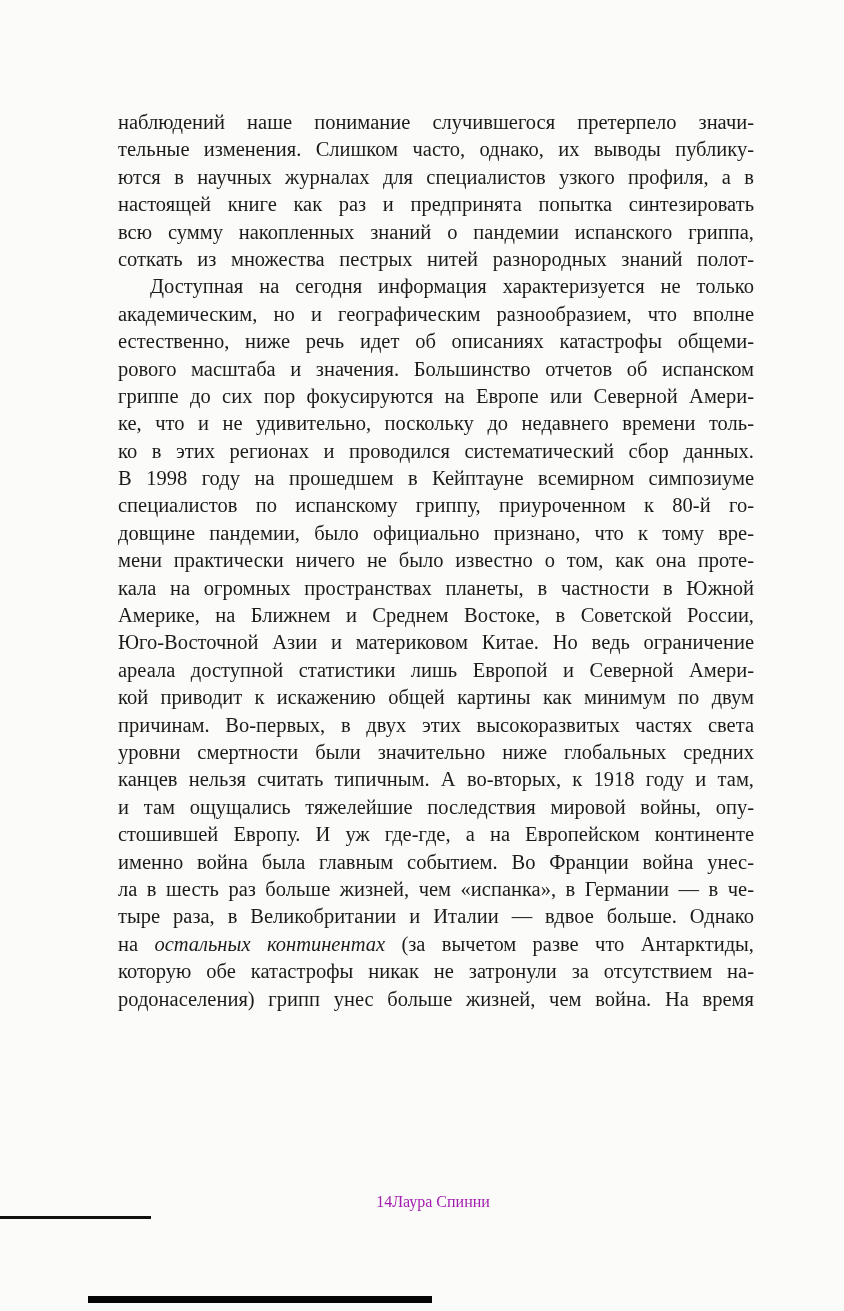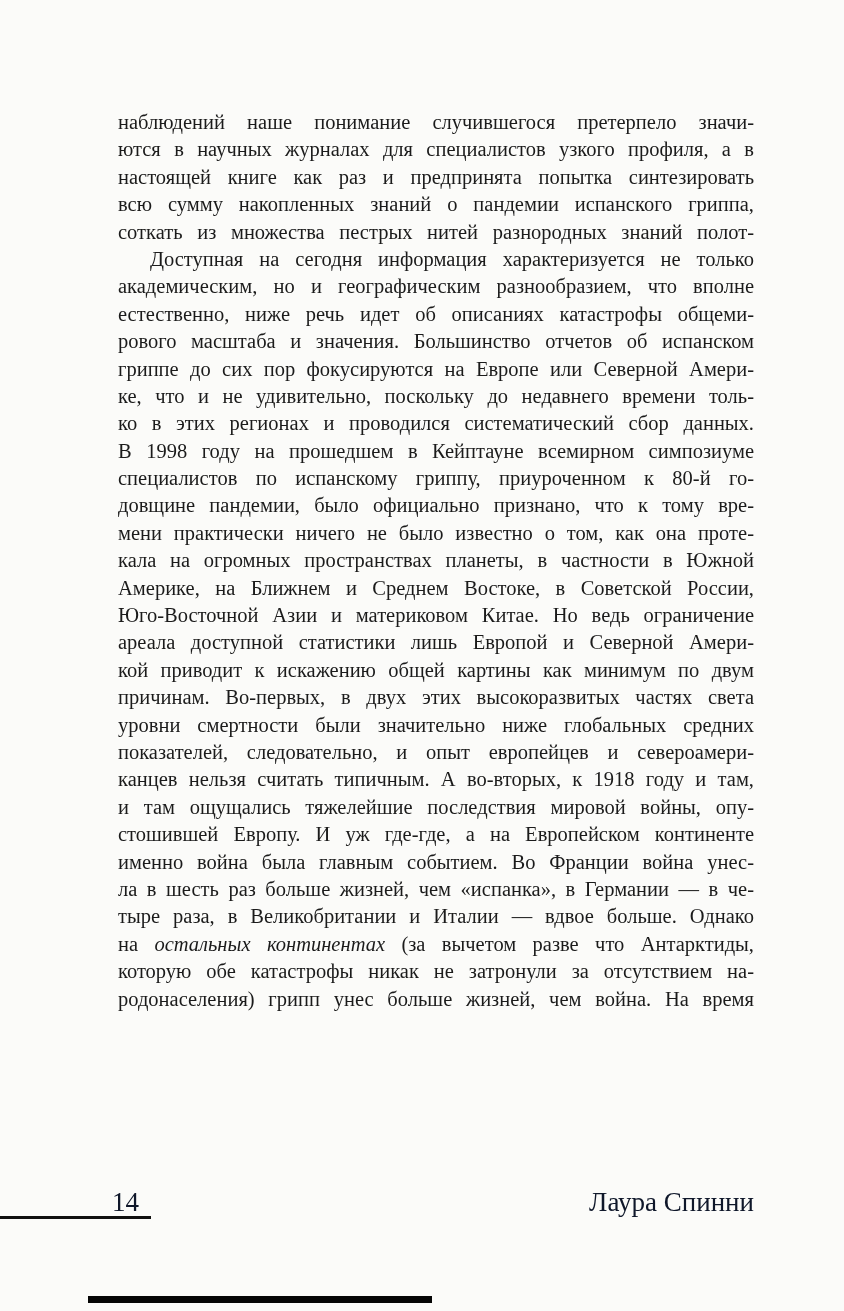--- a/index.html
+++ b/index.html
@@ -40,25 +40,25 @@
     padding-left: 32px;
   }
   .line em {
     font-style: italic;
   }
   .footer {
     position: absolute;
     left: 112px;
     top: 1188px;
     width: 642px;
-    color: #0f172a;
-    font-size: 27px;
+    color: #a21caf;
+    font-size: 16px;
     line-height: 28px;
     display: flex;
-    justify-content: space-between;
+    justify-content: center;
   }
   .footer-rule {
     position: absolute;
     left: 0;
     top: 1216px;
     width: 151px;
     height: 3px;
     background: #101010;
   }
   .bottom-bar {
@@ -69,20 +69,21 @@
     height: 7px;
     background: #050505;
   }
 </style>
 </head>
 <body>
 
 <div class="page">
   <div class="text-block" id="text-block">
       <div class="line">наблюдений наше понимание случившегося претерпело значи-</div>
+      <div class="line">тельные изменения. Слишком часто, однако, их выводы публику-</div>
       <div class="line">ются в научных журналах для специалистов узкого профиля, а в</div>
       <div class="line">настоящей книге как раз и предпринята попытка синтезировать</div>
       <div class="line">всю сумму накопленных знаний о пандемии испанского гриппа,</div>
       <div class="line">соткать из множества пестрых нитей разнородных знаний полот-</div>
       <div class="line indent">Доступная на сегодня информация характеризуется не только</div>
       <div class="line">академическим, но и географическим разнообразием, что вполне</div>
       <div class="line">естественно, ниже речь идет об описаниях катастрофы общеми-</div>
       <div class="line">рового масштаба и значения. Большинство отчетов об испанском</div>
       <div class="line">гриппе до сих пор фокусируются на Европе или Северной Амери-</div>
       <div class="line">ке, что и не удивительно, поскольку до недавнего времени толь-</div>
@@ -91,21 +92,20 @@
       <div class="line">специалистов по испанскому гриппу, приуроченном к 80-й го-</div>
       <div class="line">довщине пандемии, было официально признано, что к тому вре-</div>
       <div class="line">мени практически ничего не было известно о том, как она проте-</div>
       <div class="line">кала на огромных пространствах планеты, в частности в Южной</div>
       <div class="line">Америке, на Ближнем и Среднем Востоке, в Советской России,</div>
       <div class="line">Юго-Восточной Азии и материковом Китае. Но ведь ограничение</div>
       <div class="line">ареала доступной статистики лишь Европой и Северной Амери-</div>
       <div class="line">кой приводит к искажению общей картины как минимум по двум</div>
       <div class="line">причинам. Во-первых, в двух этих высокоразвитых частях света</div>
       <div class="line">уровни смертности были значительно ниже глобальных средних</div>
-      <div class="line">показателей, следовательно, и опыт европейцев и североамери-</div>
       <div class="line">канцев нельзя считать типичным. А во-вторых, к 1918 году и там,</div>
       <div class="line">и там ощущались тяжелейшие последствия мировой войны, опу-</div>
       <div class="line">стошившей Европу. И уж где-где, а на Европейском континенте</div>
       <div class="line">именно война была главным событием. Во Франции война унес-</div>
       <div class="line">ла в шесть раз больше жизней, чем «испанка», в Германии — в че-</div>
       <div class="line">тыре раза, в Великобритании и Италии — вдвое больше. Однако</div>
       <div class="line"><span>на </span><em>остальных континентах</em><span> (за вычетом разве что Антарктиды,</span></div>
       <div class="line">которую обе катастрофы никак не затронули за отсутствием на-</div>
       <div class="line">родонаселения) грипп унес больше жизней, чем война. На время</div>
     </div>

